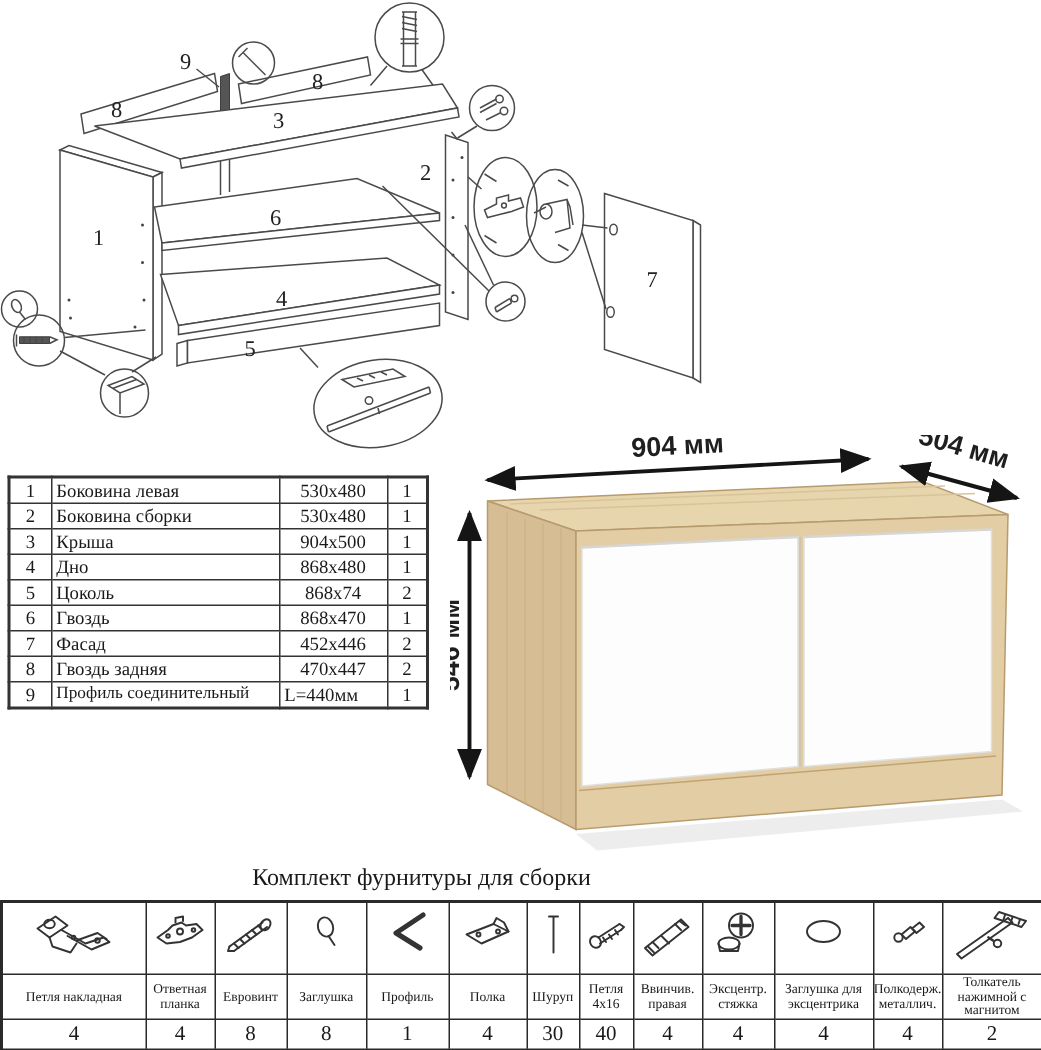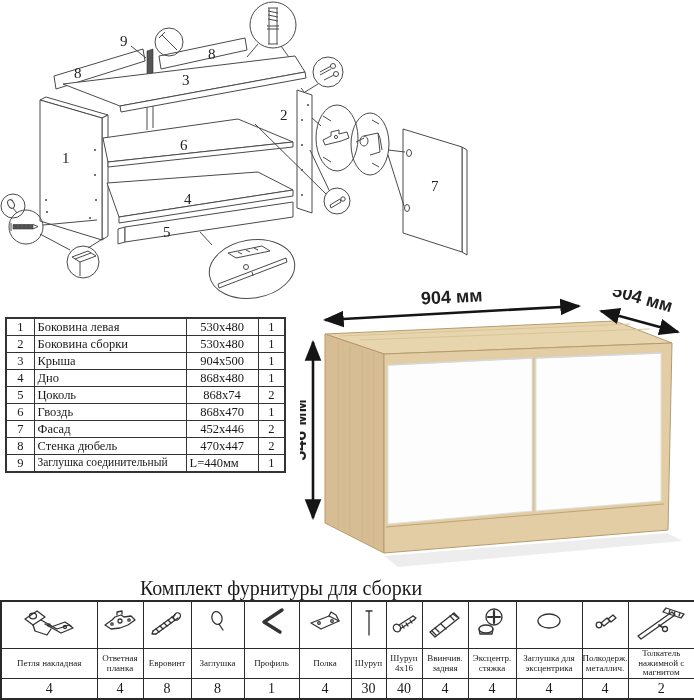--- a/index.html
+++ b/index.html
@@ -19,21 +19,21 @@
                   padding:1px 3px;height:14px;white-space:nowrap;}
   #parts-table table{border:2px solid #333;}
   .c{text-align:center;}
   
   #product{position:absolute;left:300px;top:290px;width:394px;height:282px;}
   .dim-label{font-family:"Liberation Sans","DejaVu Sans",sans-serif;font-weight:bold;
              font-size:18px;fill:#1f1f1f;}
   .dimline{stroke:#151515;stroke-width:2.6;}
   
   #hw-title{position:absolute;left:0;top:577px;width:562px;text-align:center;
-            font-size:20px;}
+            font-size:16px;}
   #hardware{position:absolute;left:0;top:600px;width:694px;}
   #hardware table{border-collapse:collapse;table-layout:fixed;width:694px;border:2px solid #2a2a2a;}
   #hardware td{border:1px solid #2a2a2a;text-align:center;vertical-align:middle;padding:0;overflow:hidden;}
   .hw-icon-cell{height:46px;}
   .hw-label-cell{height:28px;font-size:9px;line-height:1.08;padding:1px;}
   .hw-qty-cell{height:19px;font-size:14px;}
   .hwicon{stroke:#333;fill:none;stroke-width:1.3;stroke-linecap:round;stroke-linejoin:round;}
 </style>
 </head>
 <body>
@@ -244,27 +244,27 @@
             <td class="c">1</td>
           </tr>
       <tr>
             <td class="c">7</td>
             <td>Фасад</td>
             <td class="c">452x446</td>
             <td class="c">2</td>
           </tr>
       <tr>
             <td class="c">8</td>
-            <td>Стенка дюбель</td>
+            <td>Гвоздь задняя</td>
             <td class="c">470x447</td>
             <td class="c">2</td>
           </tr>
       <tr>
             <td class="c">9</td>
-            <td style="font-size:11.5px">Заглушка соединительный</td>
+            <td style="font-size:11.5px">Профиль соединительный</td>
             <td>L=440мм</td>
             <td class="c">1</td>
           </tr>
     </tbody>
       </table>
   </div>
 
   <div id="product">
     <svg width="394" height="282" viewBox="0 0 394 282" xmlns="http://www.w3.org/2000/svg">
       <defs>
@@ -421,22 +421,22 @@
         </td>
       </tr>
       <tr>
         <td class="hw-label-cell">Петля накладная</td>
         <td class="hw-label-cell">Ответная планка</td>
         <td class="hw-label-cell">Евровинт</td>
         <td class="hw-label-cell">Заглушка</td>
         <td class="hw-label-cell">Профиль</td>
         <td class="hw-label-cell">Полка</td>
         <td class="hw-label-cell">Шуруп</td>
-        <td class="hw-label-cell">Шуруп 4x16</td>
-        <td class="hw-label-cell">Ввинчив. задняя</td>
+        <td class="hw-label-cell">Петля 4x16</td>
+        <td class="hw-label-cell">Ввинчив. правая</td>
         <td class="hw-label-cell">Эксцентр. стяжка</td>
         <td class="hw-label-cell">Заглушка для эксцентрика</td>
         <td class="hw-label-cell">Полкодерж. металлич.</td>
         <td class="hw-label-cell">Толкатель нажимной с магнитом</td>
       </tr>
       <tr>
         <td class="hw-qty-cell">4</td>
         <td class="hw-qty-cell">4</td>
         <td class="hw-qty-cell">8</td>
         <td class="hw-qty-cell">8</td>

